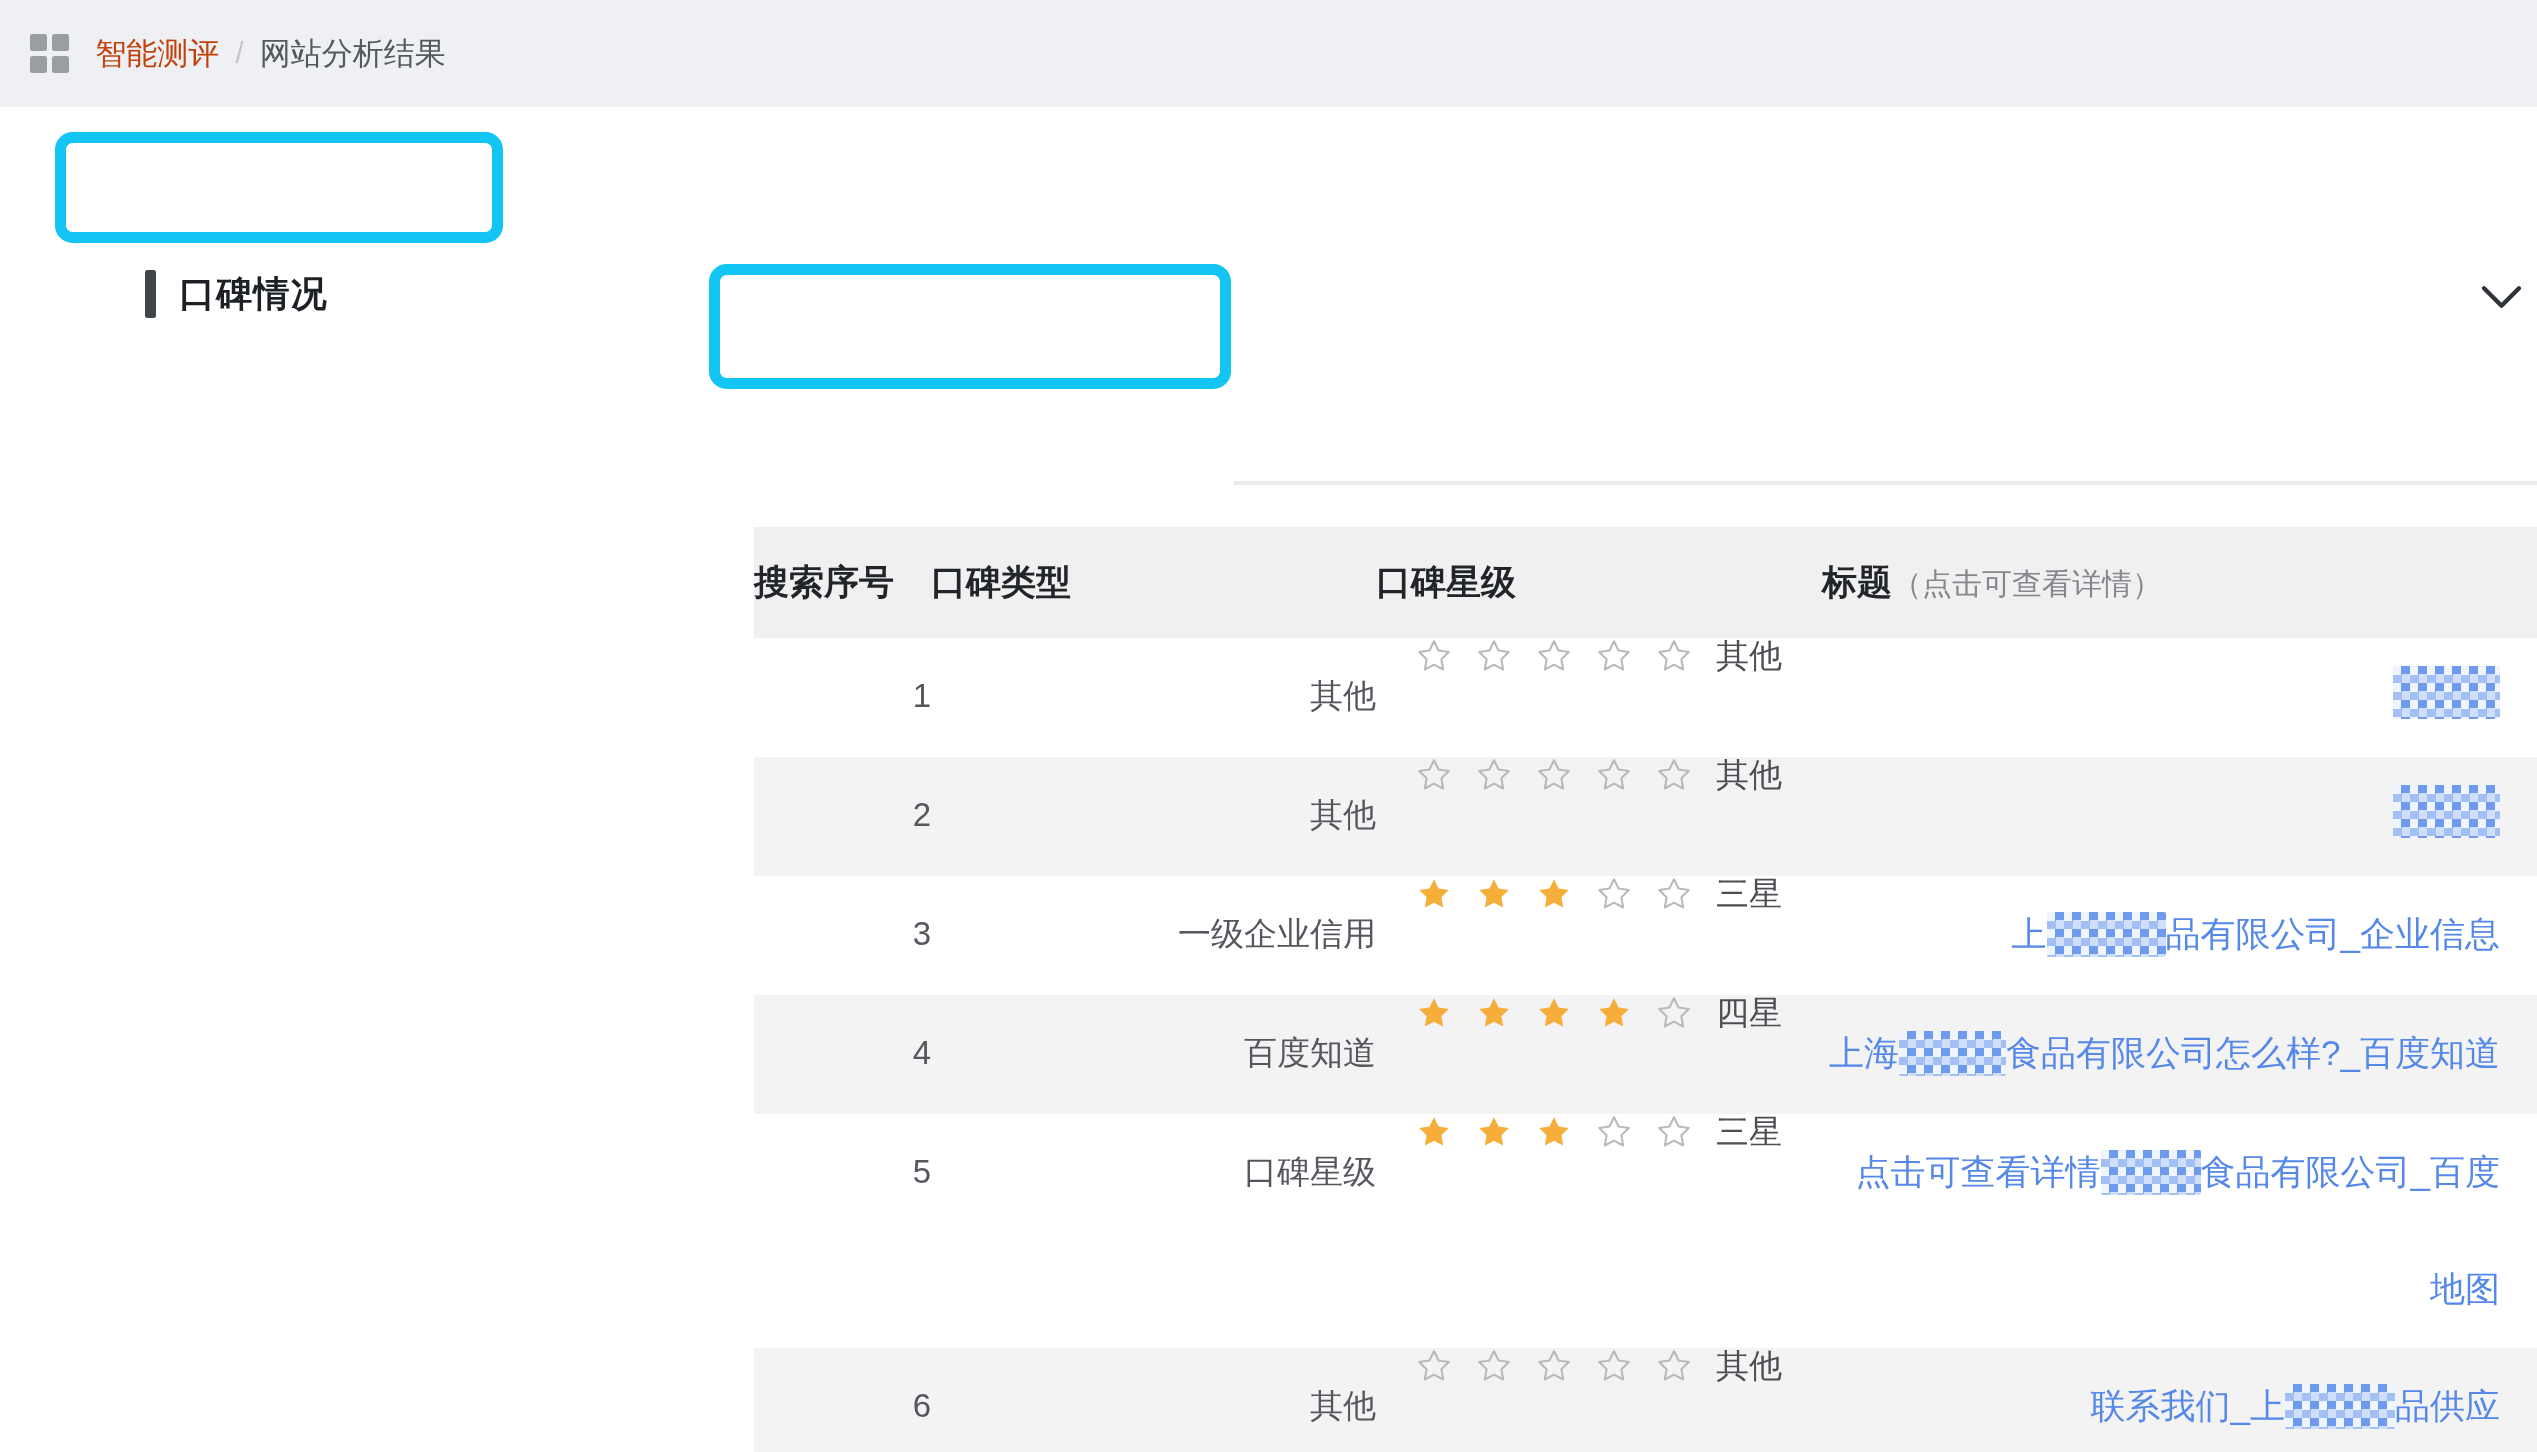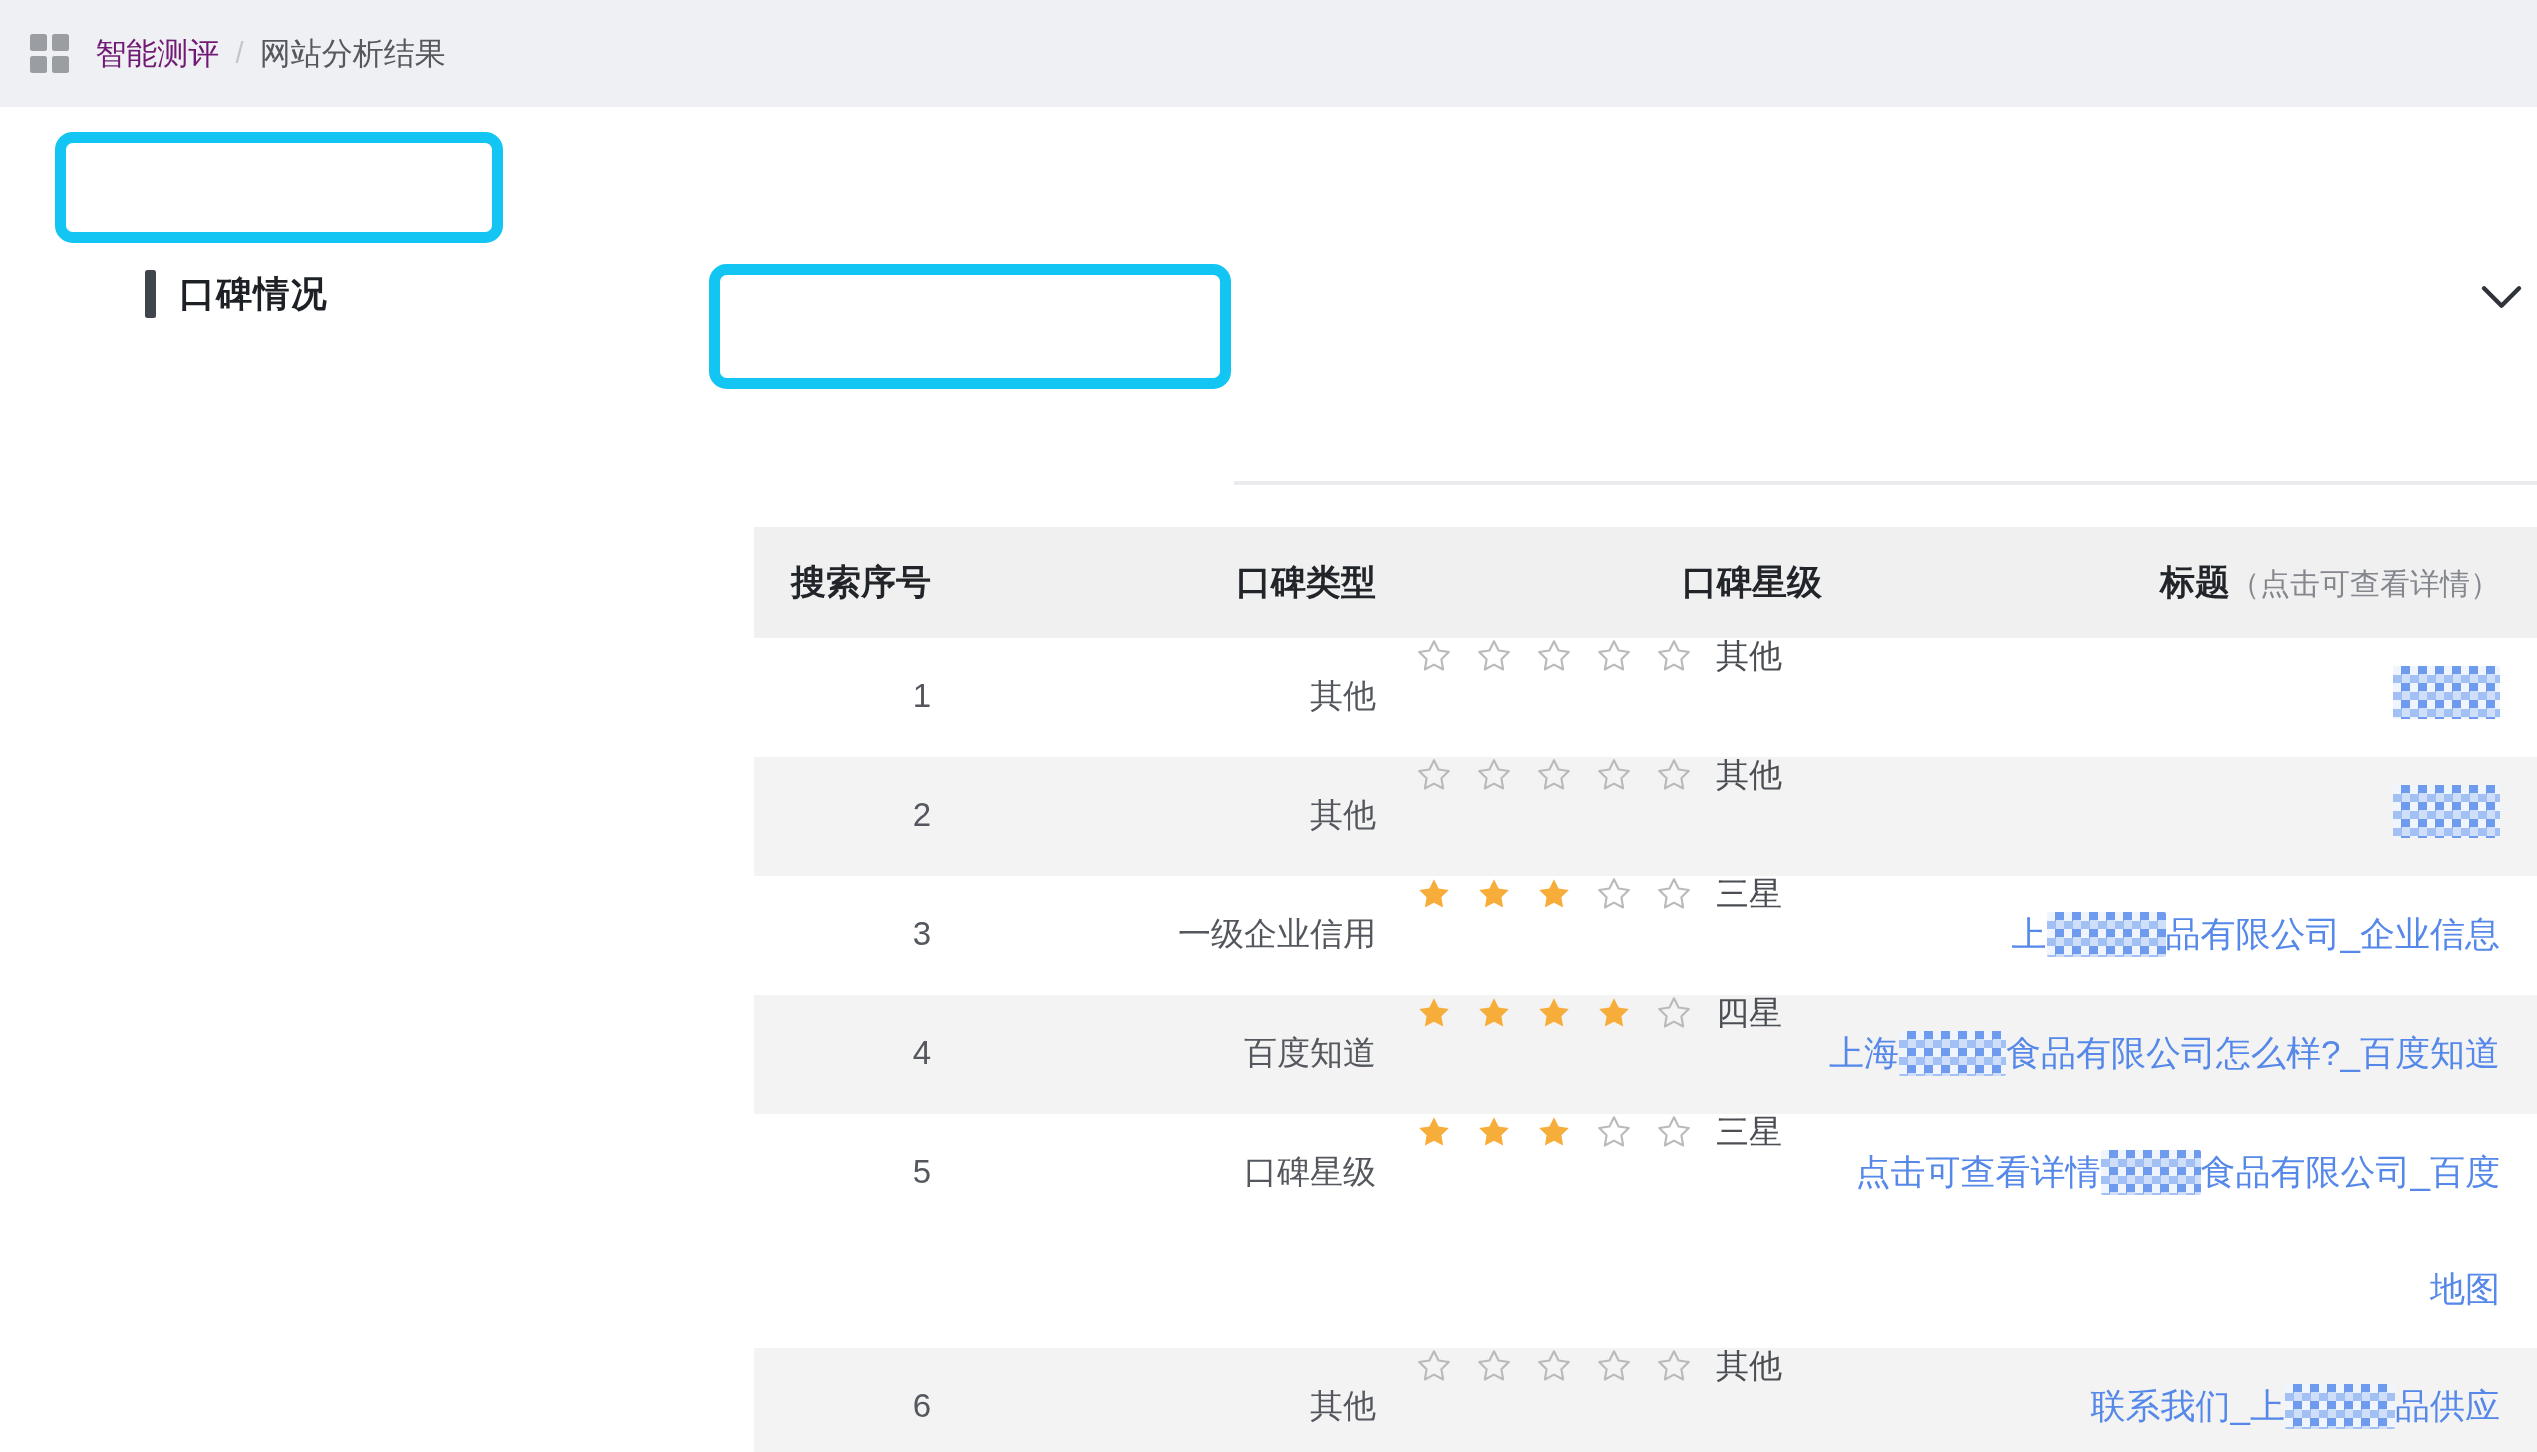--- a/index.html
+++ b/index.html
@@ -11,38 +11,38 @@
   }
   *{margin:0;padding:0;box-sizing:border-box;}
   html,body{width:2538px;height:1452px;overflow:hidden;background:#ffffff;
     font-family:"Liberation Sans","DejaVu Sans",sans-serif;}
   
   .topbar{position:absolute;left:0;top:0;width:2538px;height:107px;background:#eff0f3;
     display:flex;align-items:center;padding-left:29.5px;}
   .grid-icon{display:inline-grid;grid-template-columns:17px 17px;grid-template-rows:17px 17px;
     gap:5.7px;margin-right:26px;cursor:pointer;}
   .grid-icon i{background:#9a9da2;border-radius:2.5px;}
-  .crumb-a{font-size:31px;color:#701a75;cursor:pointer;}
+  .crumb-a{font-size:31px;color:#c2410c;cursor:pointer;}
   .crumb-sep{font-size:29px;color:#c2c5ca;margin:0 16.3px;}
   .crumb-b{font-size:31px;color:#55595f;font-family:Liberation Serif, serif;}
   
   .card{position:absolute;left:0;top:107px;width:2516px;height:1345px;background:#ffffff;}
   .panel-header{position:absolute;left:145px;top:163px;height:48px;display:flex;align-items:center;}
   .title-bar{width:11.3px;height:48px;background:#40444b;border-radius:2.5px;}
   .panel-title{margin-left:22.6px;font-size:36px;font-weight:bold;color:#1d2025;letter-spacing:1.3px;}
   .chevron{position:absolute;left:2480px;top:175px;cursor:pointer;}
   
   .tabs{position:absolute;left:756px;top:312px;display:flex;align-items:center;}
   .tab{font-size:35px;color:#1b1e23;margin-right:99px;cursor:pointer;line-height:43px;}
   .tab.active{color:var(--tab-active);}
   .tab-underline{position:absolute;left:1234px;top:374px;width:1303px;height:4.4px;background:#e9ebee;}
   
   table.report{position:absolute;left:754px;top:420px;width:1784px;border-collapse:collapse;table-layout:fixed;}
   table.report th{height:111px;background:#f0f0f1;font-size:35px;font-weight:bold;color:#212429;
-    text-align:right;vertical-align:middle;}
+    text-align:left;vertical-align:middle;}
   table.report th .note{font-size:30px;font-weight:normal;color:#84878d;}
   table.report td{height:119px;font-size:33px;color:#54575d;text-align:right;
     vertical-align:top;line-height:116px;}
   table.report tbody tr:nth-child(even) td{background:#f3f3f4;}
   table.report tr.tall td{height:231px;}
   td.stars-td{vertical-align:middle;line-height:normal;}
   .stars{display:flex;justify-content:center;align-items:center;gap:24px;}
   .star{width:36px;height:36px;flex:0 0 auto;}
   .star-label{font-size:33px;color:#4b4e53;line-height:36px;}
   th.title-col,td.title-td{padding-right:38px;}

